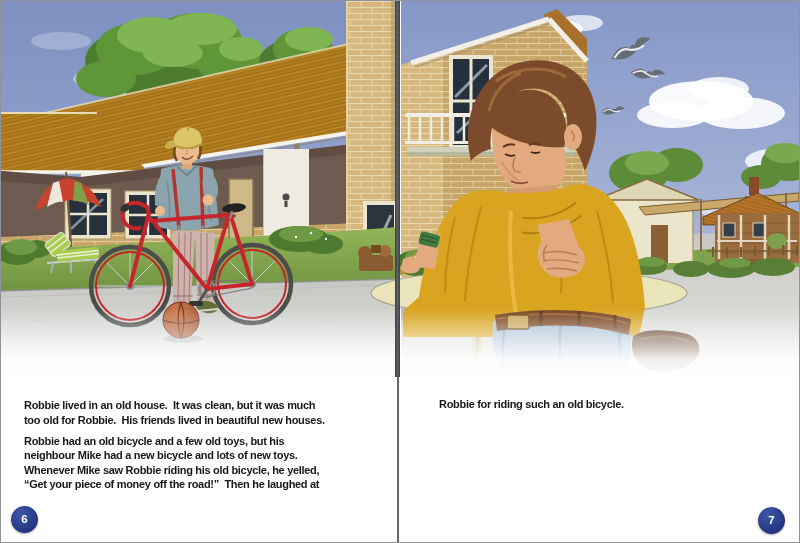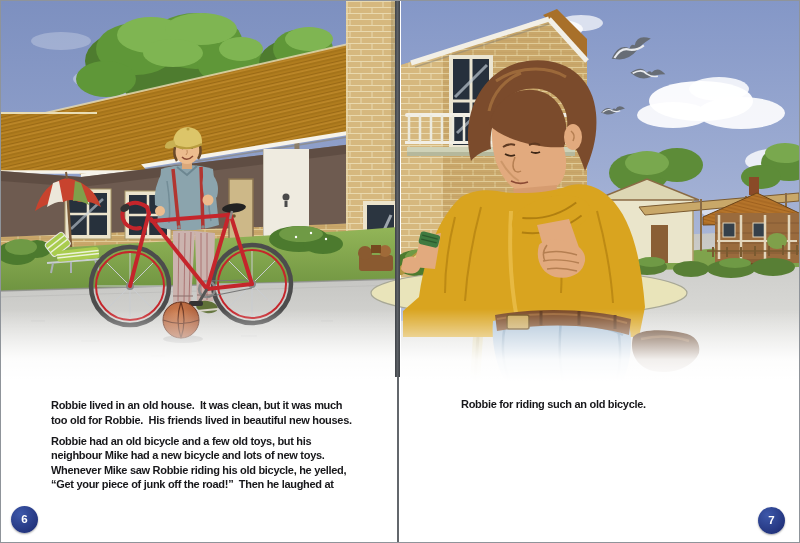--- a/index.html
+++ b/index.html
@@ -4,22 +4,22 @@
 <style>
   html,body{margin:0;padding:0;background:#e8e8e8;}
   .sheet{position:relative;width:800px;height:543px;margin:0 auto;background:#ffffff;
          border:1px solid #8f949a;box-sizing:border-box;overflow:hidden;
          font-family:"Liberation Sans",sans-serif;}
   .illustration{position:absolute;left:0;top:0;width:798px;height:380px;display:block;}
   .spine-top{position:absolute;left:394px;top:0;width:5px;height:376px;
              background:linear-gradient(90deg,#3d4146,#5d6166,#3d4146);}
   .spine-bottom{position:absolute;left:395.5px;top:376px;width:2.5px;height:166px;background:#63676c;}
   .text-block{position:absolute;color:#17171a;}
-  .text-left{left:50px;top:397px;}
-  .text-right{left:460px;top:396px;}
+  .text-left{left:23px;top:397px;}
+  .text-right{left:438px;top:396px;}
   .para{white-space:pre;font-weight:700;font-size:11px;line-height:14.6px;
         letter-spacing:-0.3px;margin:0 0 6.5px 0;font-family:"Liberation Sans",sans-serif;}
   .badge{position:absolute;width:27px;height:27px;border-radius:50%;
          background:radial-gradient(circle at 35% 30%,#3d58aa 0%,#22337c 75%);
          box-shadow:0 1px 2px rgba(0,0,0,.35);
          color:#fff;font-weight:700;font-size:11.5px;line-height:27px;text-align:center;}
   .badge-left{left:10px;top:505px;}
   .badge-right{left:757px;top:506px;}
 </style>
 </head>
@@ -433,21 +433,21 @@
 
   <div class="spine-top"></div>
   <div class="spine-bottom"></div>
 
   <div class="text-block text-left">
     <p class="para">Robbie lived in an old house.  It was clean, but it was much
 too old for Robbie.  His friends lived in beautiful new houses.</p>
     <p class="para">Robbie had an old bicycle and a few old toys, but his
 neighbour Mike had a new bicycle and lots of new toys.
 Whenever Mike saw Robbie riding his old bicycle, he yelled,
-“Get your piece of junk off the road!”  Then he laughed at</p>
+“Get your piece of money off the road!”  Then he laughed at</p>
   </div>
 
   <div class="text-block text-right">
     <p class="para">Robbie for riding such an old bicycle.</p>
   </div>
 
   <div class="badge badge-left">6</div>
   <div class="badge badge-right">7</div>
 </div>
 

